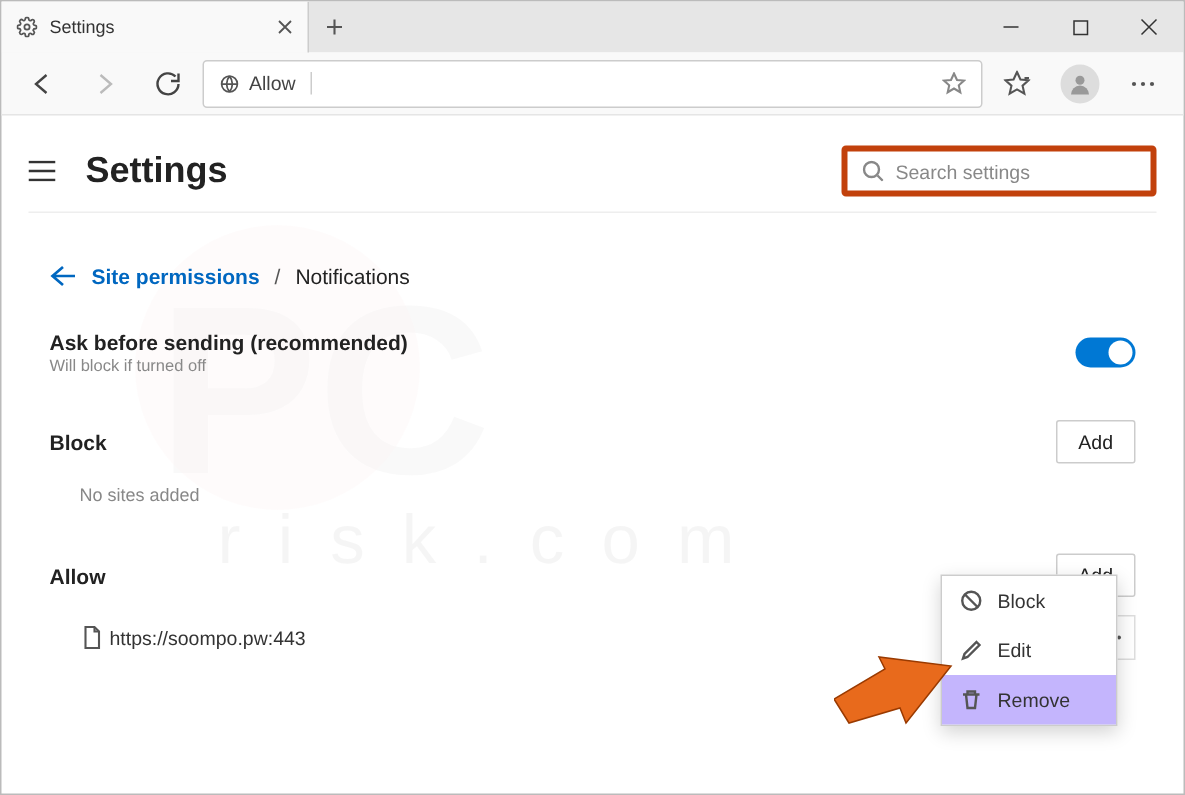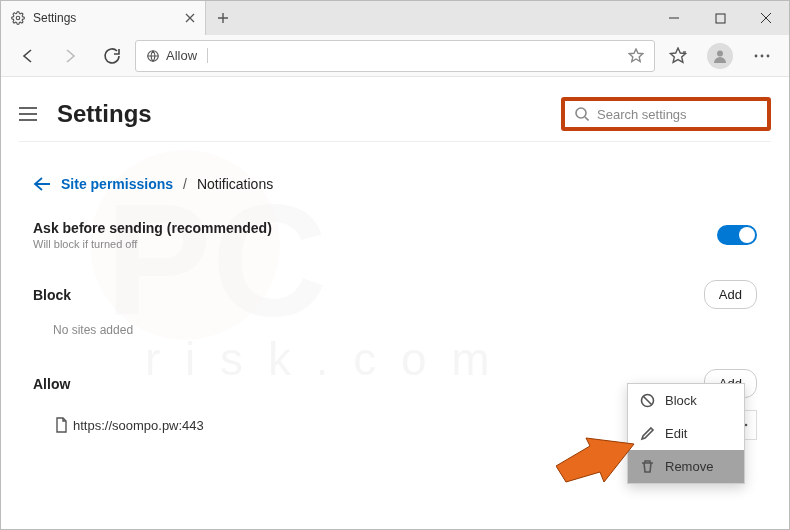--- a/index.html
+++ b/index.html
@@ -27,28 +27,28 @@
   .crumb { display:flex; align-items:center; gap:10px; font-size:14px; margin:16px 0 22px 0; }
   .crumb a { color:#0067c0; font-weight:600; }
   .crumb .sep { color:#555; }
   .crumb .cur { color:#222; font-weight:400; }
   .section { margin-bottom:18px; }
   .row { display:flex; align-items:center; justify-content:space-between; padding:6px 0; }
   .sec-title { font-size:14px; font-weight:600; color:#222; }
   .sec-sub { font-size:11px; color:#888; margin-top:2px; }
   .toggle { width:40px; height:20px; background:#0078d4; border-radius:10px; position:relative; }
   .toggle::after { content:""; position:absolute; right:2px; top:2px; width:16px; height:16px; background:#fff; border-radius:50%; }
-  .addbtn { border:1px solid #ccc; background:#fff; font-size:13px; padding:6px 14px; border-radius:12px; color:#222; }
+  .addbtn { border:1px solid #ccc; background:#fff; font-size:13px; padding:6px 14px; border-radius:2px; color:#222; }
   .empty { font-size:12px; color:#888; padding:8px 0 8px 20px; }
   .site { display:flex; align-items:center; gap:4px; padding:6px 0 6px 20px; font-size:13px; color:#333; }
   .docicon { width:16px; height:16px; }
   .more { width:34px; height:30px; border:1px solid #ddd; display:flex; align-items:center; justify-content:center; color:#555; margin-left:8px; }
   .popup { position:absolute; right:44px; top:382px; width:118px; background:#fff; border:1px solid #ccc; box-shadow:0 4px 12px rgba(0,0,0,0.18); z-index:5; }
   .popup .item { display:flex; align-items:center; gap:10px; padding:9px 12px; font-size:13px; color:#333; }
-  .popup .item.hl { background:#a3a3a3; }
+  .popup .item.hl { background:#c4b5fd; }
   .arrow { position:absolute; left:555px; top:423px; z-index:6; }
   svg { display:block; }
 </style>
 </head>
 <body>
 
 <svg class="watermark" width="620" height="300" viewBox="0 0 620 300">
   <text x="20" y="200" font-size="160" font-weight="700" fill="#666" opacity="0.6">PC</text>
   <text x="60" y="260" font-size="46" fill="#666" letter-spacing="6">r i s k . c o m</text>
   <circle cx="100" cy="130" r="95" fill="#c33" opacity="0.25"></circle>

